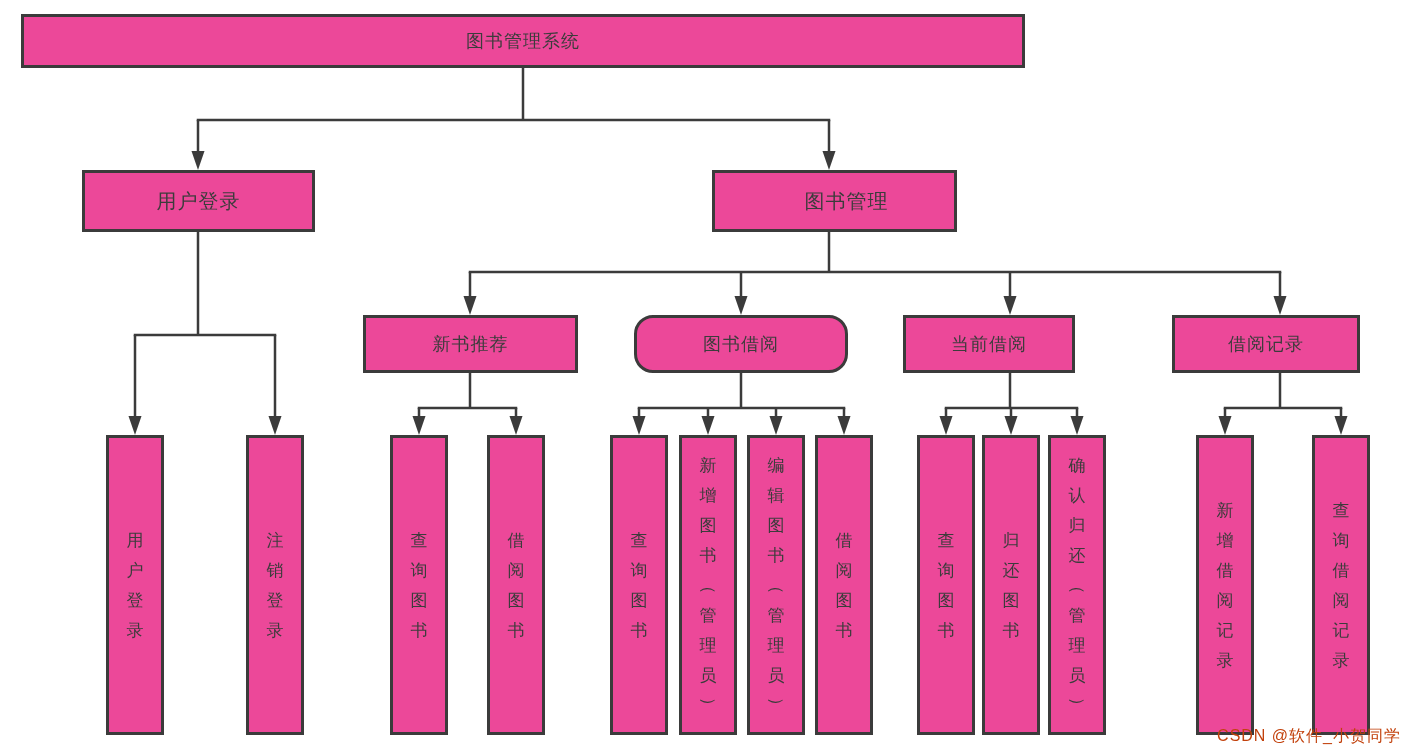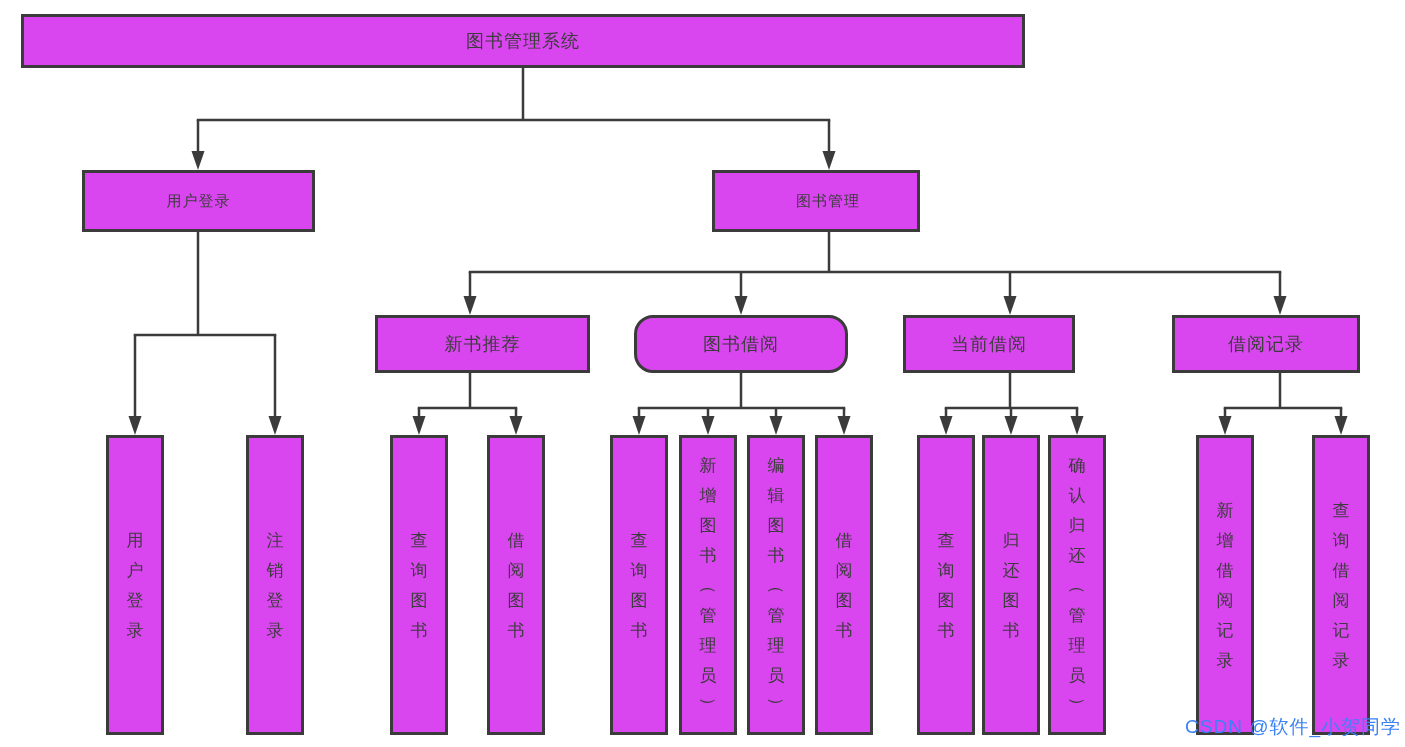--- a/index.html
+++ b/index.html
@@ -19,36 +19,36 @@
     position: absolute;
     left: 0; top: 0;
     width: 1405px;
     height: 747px;
     z-index: 1;
   }
   .node {
     position: absolute;
     box-sizing: border-box;
     border: 3px solid #3b3b3b;
-    background: #d946ef;
+    background: #ec4899;
     color: #3c3c3c;
     display: flex;
     align-items: center;
     justify-content: center;
     z-index: 2;
   }
   .node-root {
     left: 21px; top: 14px;
     width: 1004px; height: 54px;
     font-size: 18px;
     letter-spacing: 1px;
   }
   .node-l2 {
     top: 170px; height: 62px;
-    font-size: 15px;
+    font-size: 20px;
     letter-spacing: 1px;
   }
   .node-l3 {
     top: 315px; height: 58px;
     font-size: 18px;
     letter-spacing: 1px;
   }
   .node-leaf {
     top: 435px;
     width: 58px; height: 300px;
@@ -62,23 +62,23 @@
     gap: 13px;
     width: 100%;
     height: 100%;
     line-height: 1;
   }
   .vtext span { display: inline-block; }
   .vtext span.rot { transform: rotate(90deg); }
   .watermark {
     position: absolute;
     right: 4px;
-    bottom: 7px;
-    font-size: 19px;
-    color: #3b82f6;
+    bottom: 0;
+    font-size: 16px;
+    color: #c2410c;
     z-index: 5;
     letter-spacing: 1px;
     white-space: nowrap;
   }
 </style>
 </head>
 <body>
 
 <div class="canvas">
 
@@ -160,25 +160,25 @@
     </g>
   </svg>
 
   <div class="node node-root">
     <span>图书管理系统</span>
   </div>
 
   <div class="node node-l2" style="left:82px; width:233px;">
     <span>用户登录</span>
   </div>
-  <div class="node node-l2" style="left:712px; width:208px;padding-left:24px;">
+  <div class="node node-l2" style="left:712px; width:245px;padding-left:24px;">
     <span>图书管理</span>
   </div>
 
-  <div class="node node-l3" style="left:375px; width:215px;">
+  <div class="node node-l3" style="left:363px; width:215px;">
     <span>新书推荐</span>
   </div>
   <div class="node node-l3" style="left:634px; width:214px;border-radius:19px;">
     <span>图书借阅</span>
   </div>
   <div class="node node-l3" style="left:903px; width:172px;">
     <span>当前借阅</span>
   </div>
   <div class="node node-l3" style="left:1172px; width:188px;justify-content:center;">
     <span>借阅记录</span>

